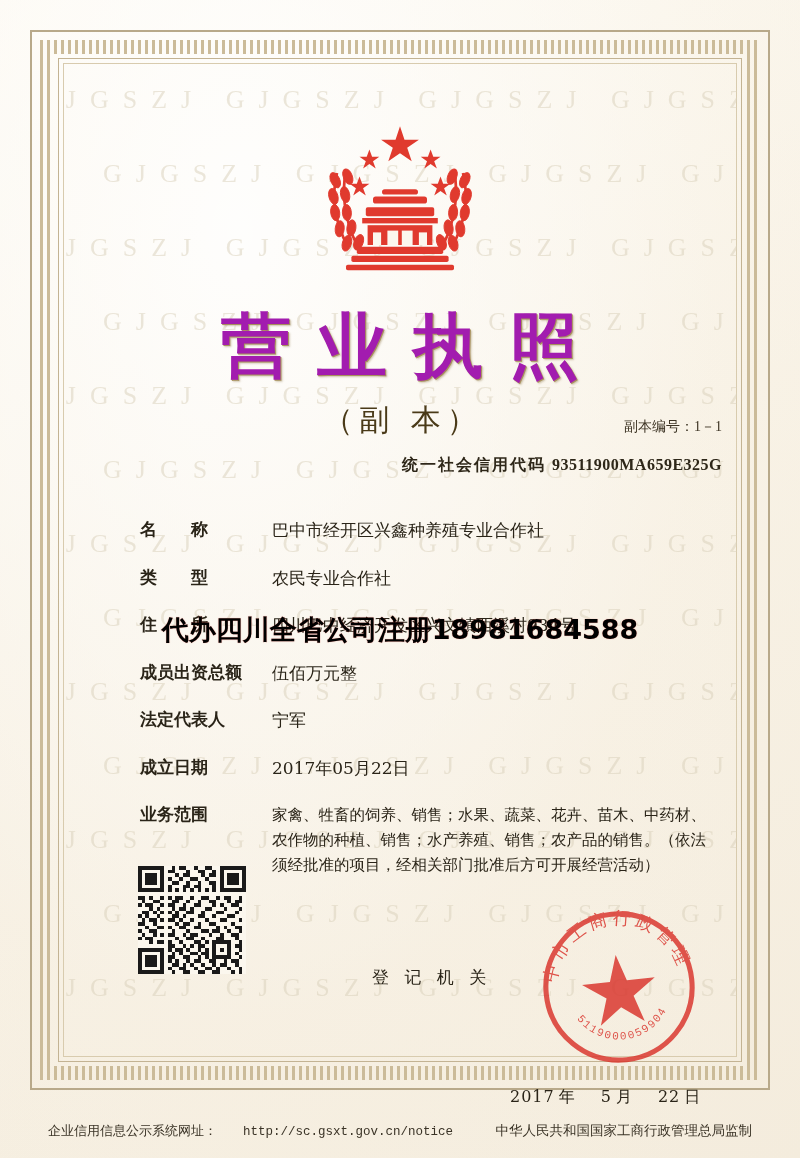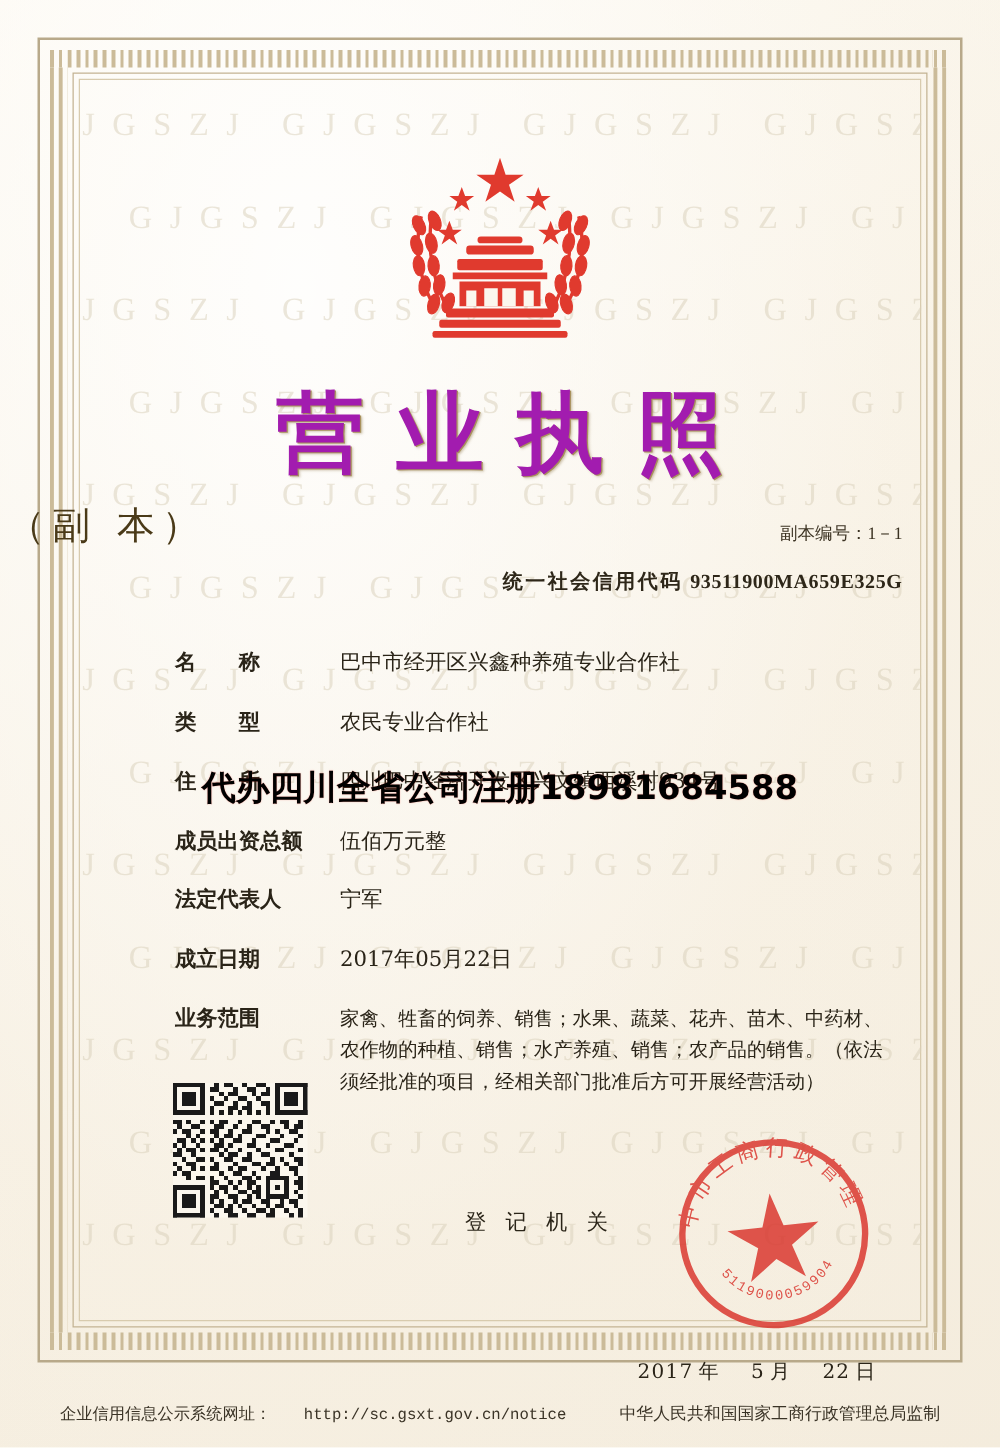--- a/index.html
+++ b/index.html
@@ -96,20 +96,21 @@
     font-size: 70px;
     letter-spacing: 26px;
     color: #a21caf;
     text-indent: 26px;
     text-shadow: 1px 1px 0 #a8915c, 2px 2px 2px rgba(120,95,40,0.35);
   }
   #subtitle {
     position: absolute;
     top: 400px;
     left: 0; right: 0;
+    text-align: center;
     font-family: "DejaVu Serif", "Liberation Serif", serif;
     font-size: 30px;
     letter-spacing: 6px;
     color: #4a3a18;
     text-indent: 6px;
   }
   #copy-no {
     position: absolute;
     top: 418px;
     right: 78px;

